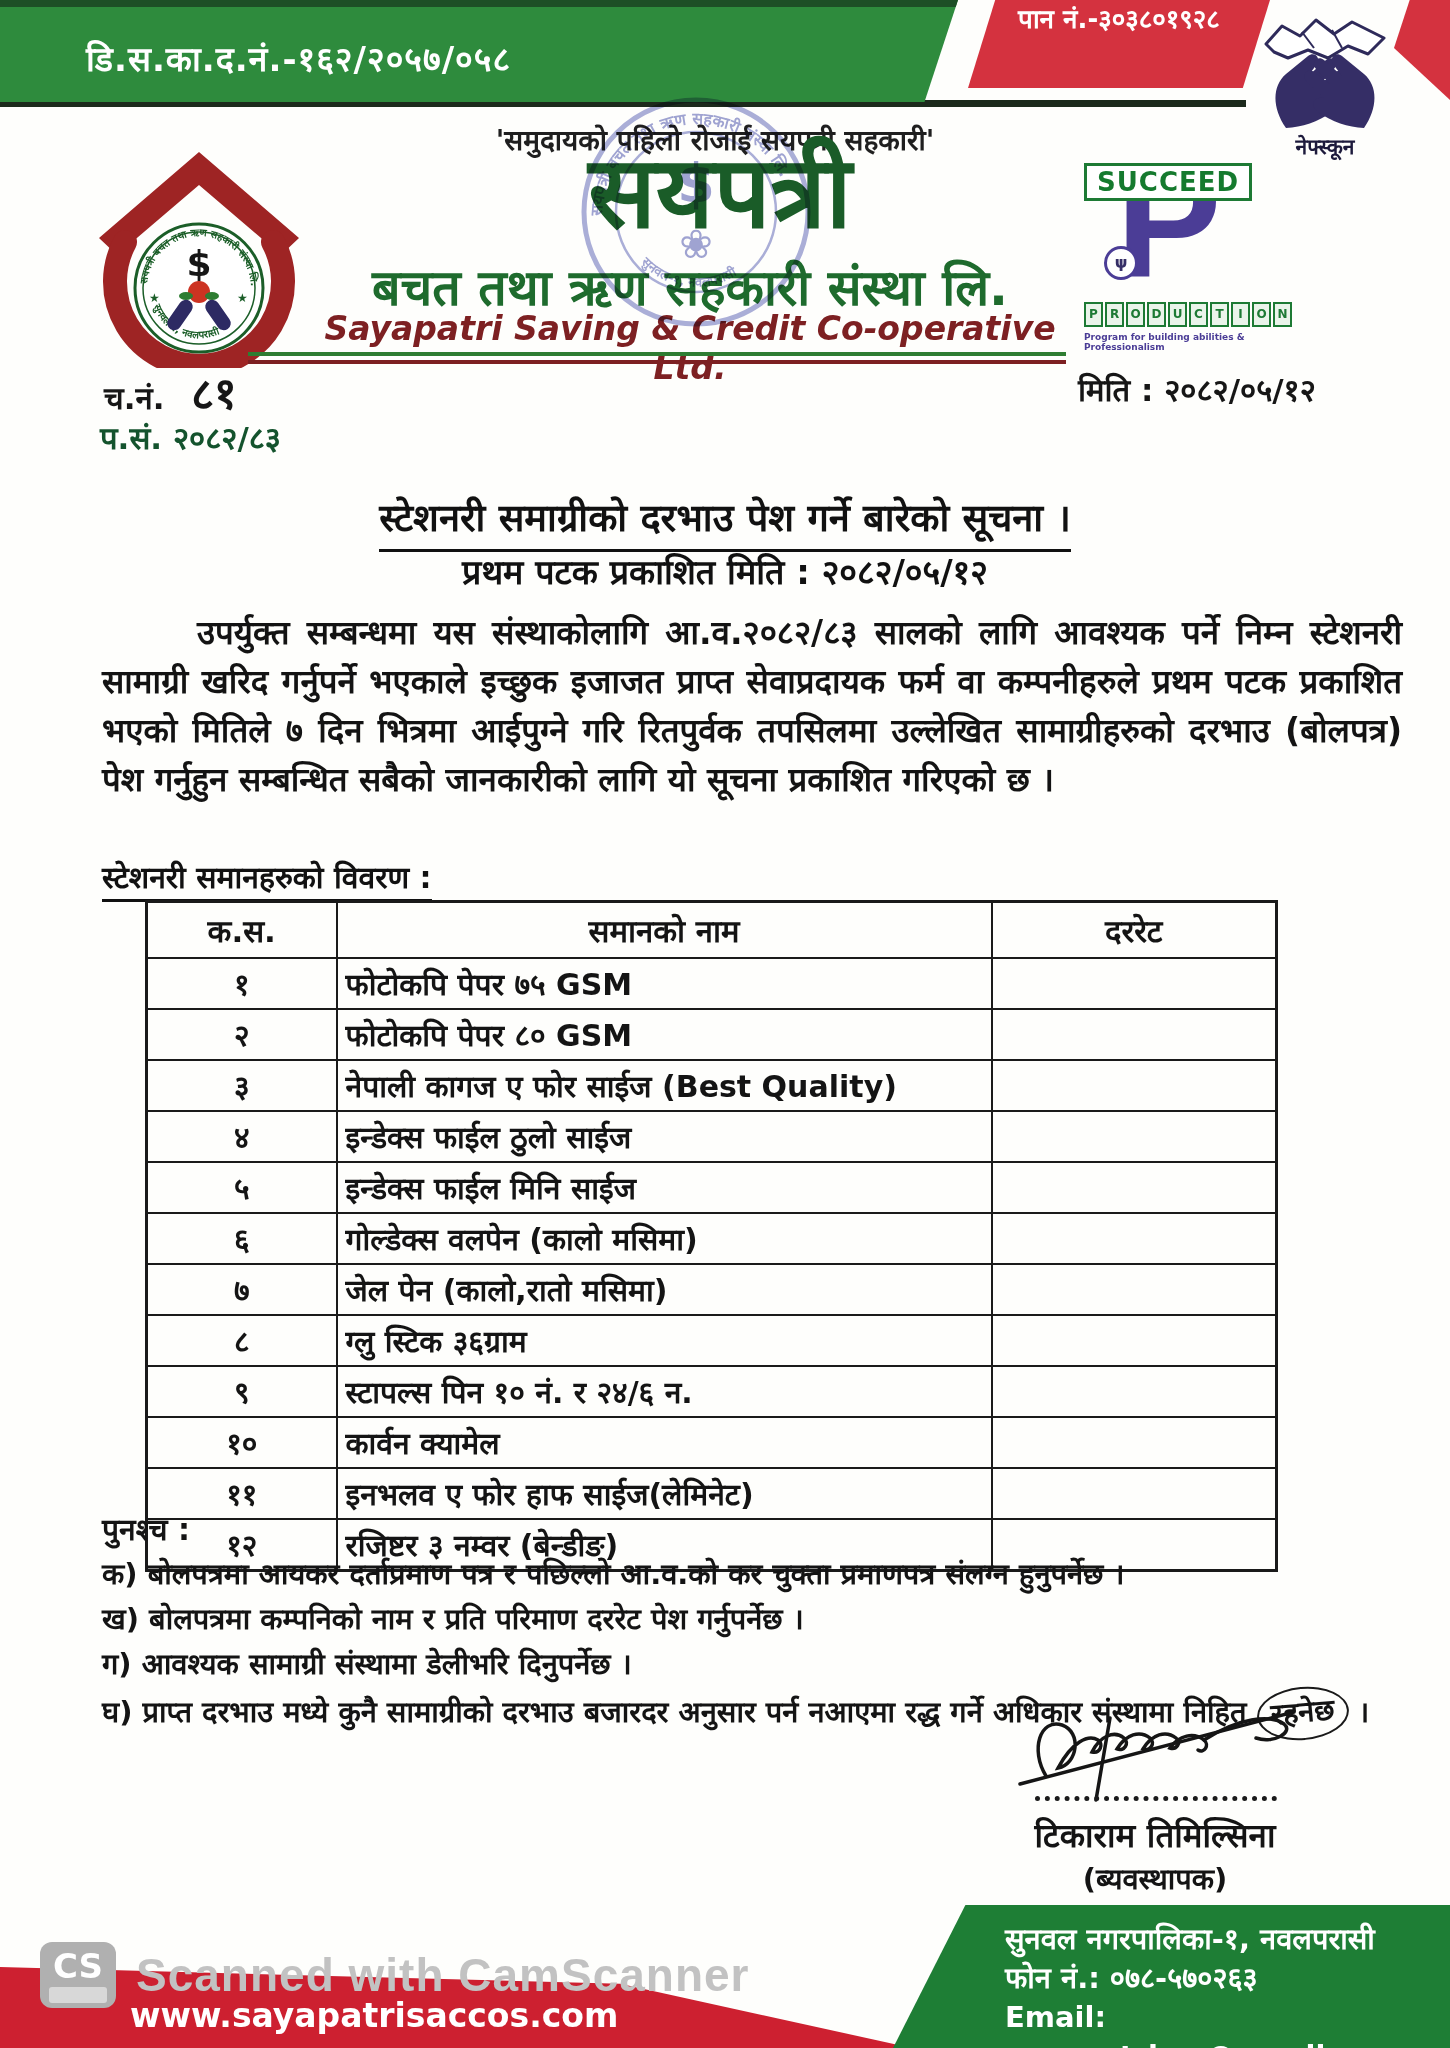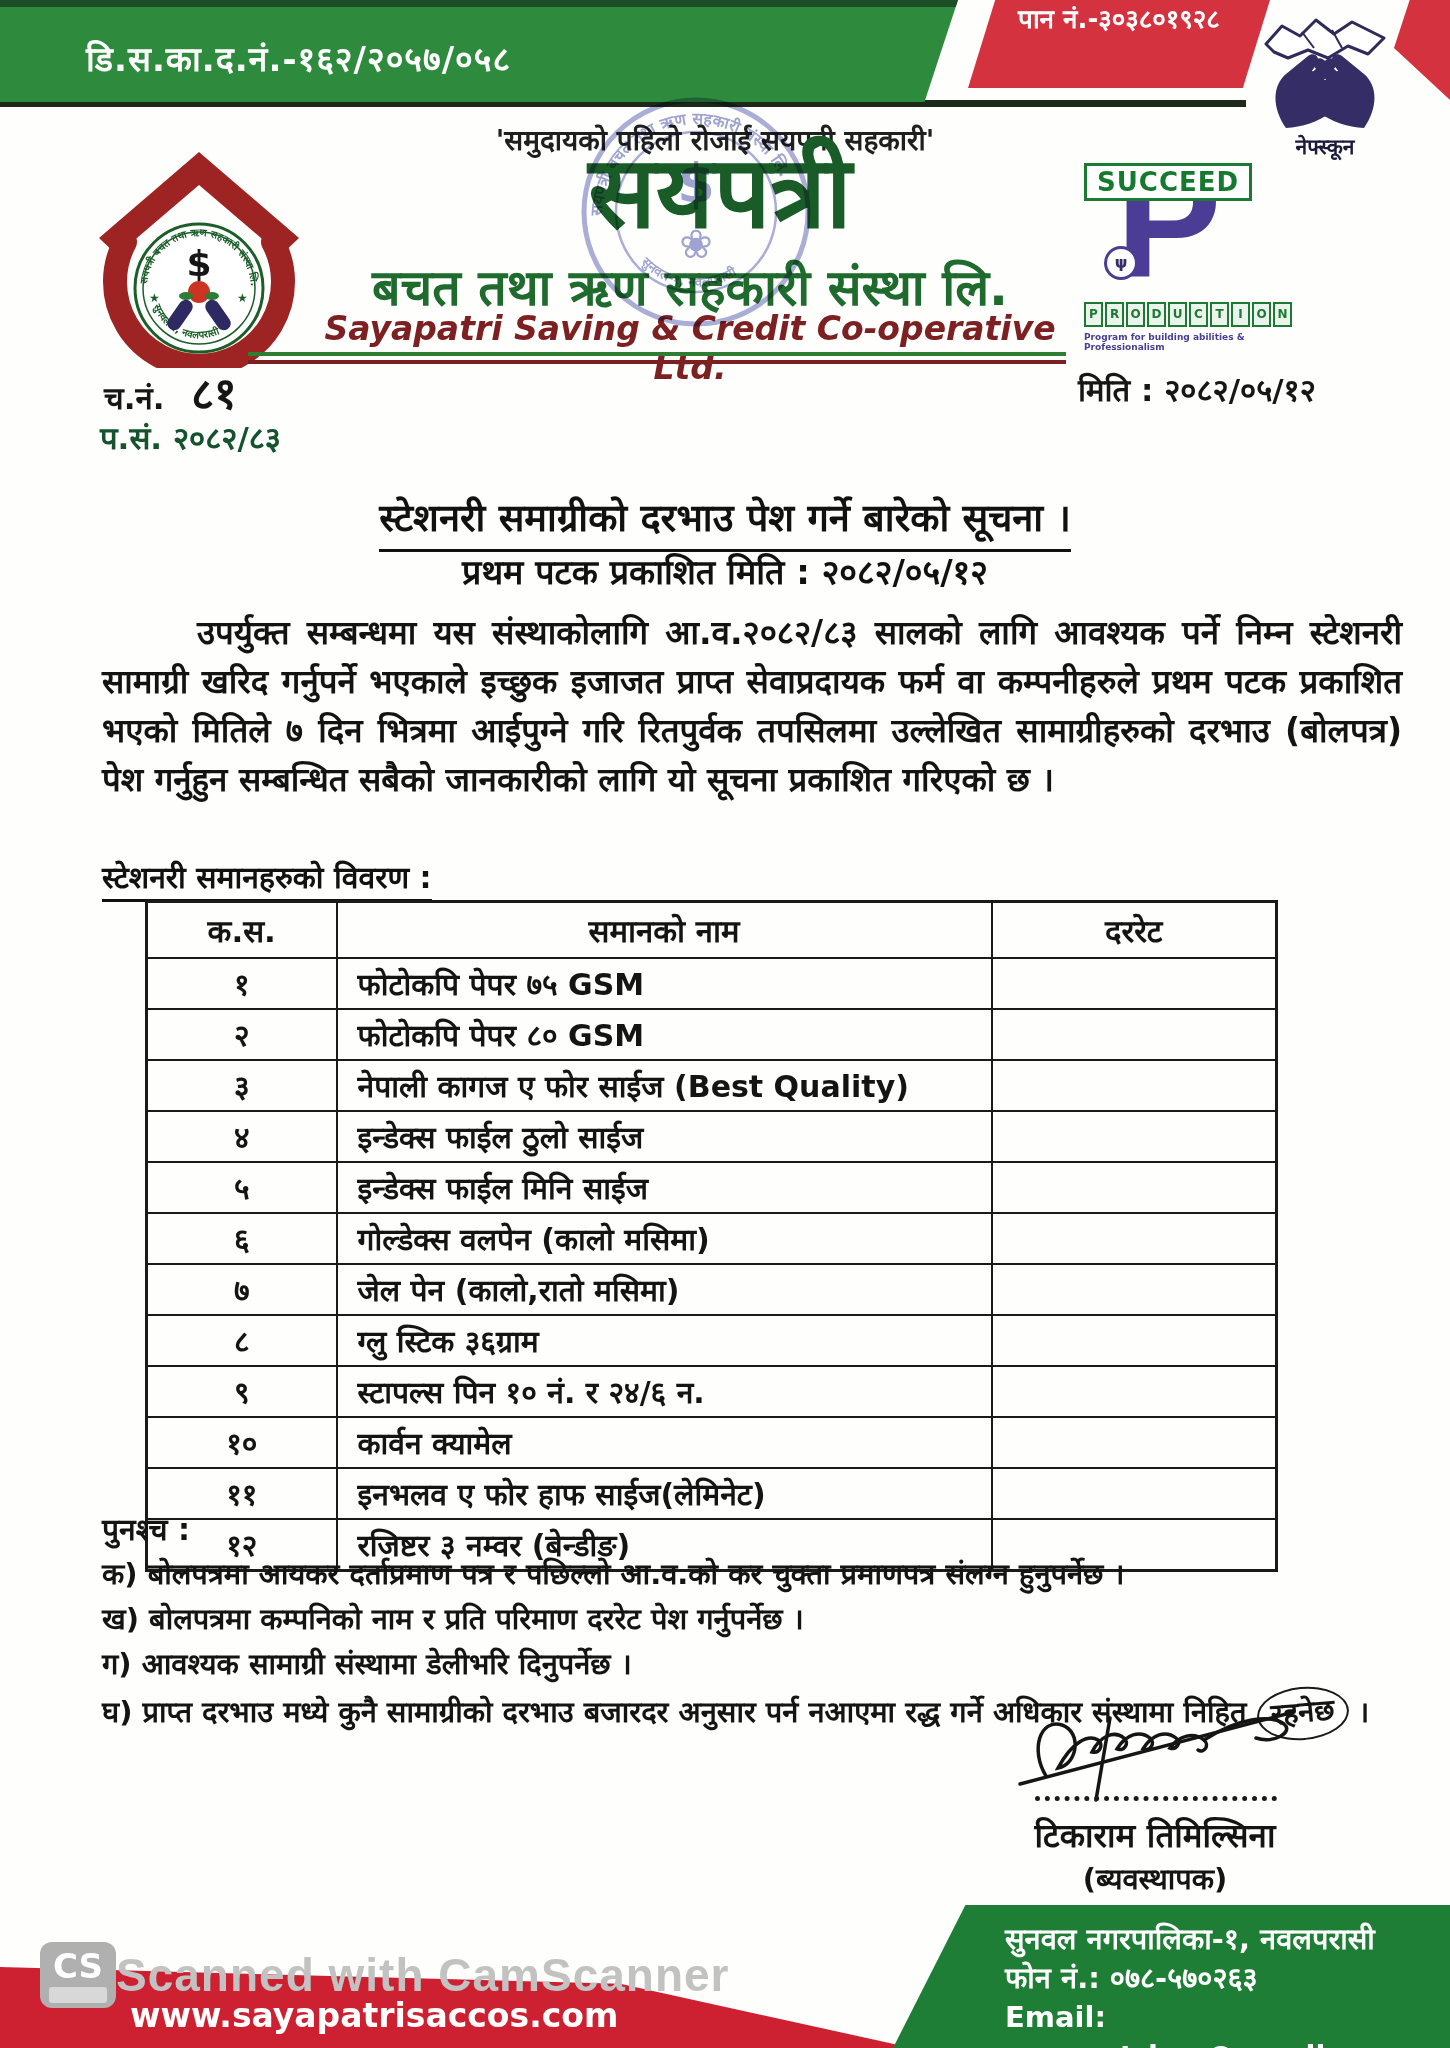--- a/index.html
+++ b/index.html
@@ -61,21 +61,21 @@
   .table-caption{position:absolute;left:102px;top:856px;font-size:30px;font-weight:700;color:#111;
     border-bottom:3px solid #111;padding-bottom:2px;}
 
   
   table.items{position:absolute;left:145px;top:900px;width:1130px;border-collapse:collapse;table-layout:fixed;
     border:3.5px solid #1a1a1a;}
   table.items th,table.items td{border:2.5px solid #1a1a1a;color:#141414;}
   table.items th{height:52px;font-size:31px;font-weight:800;text-align:center;}
   table.items td{height:47px;font-size:30px;font-weight:600;}
   td.c-sn{text-align:center;}
-  td.c-name{padding-left:20px;}
+  td.c-name{padding-left:8px;}
   .w-sn{width:190px;} .w-name{width:655px;} .w-rate{width:285px;}
 
   
   .notes-head{position:absolute;left:102px;top:1508px;font-size:30px;font-weight:700;color:#141414;}
   .notes-list{position:absolute;left:102px;top:1552px;width:1310px;}
   .note{font-size:29px;font-weight:600;color:#141414;line-height:45px;white-space:nowrap;}
   .note .circled{border:2.5px solid #1a1a1a;border-radius:50%;padding:1px 12px 3px;display:inline-block;transform:rotate(-5deg);}
   .note .circled:empty{display:none;border:none;padding:0;}
 
   
@@ -85,21 +85,21 @@
   .sig-role{position:absolute;left:1010px;top:1858px;width:290px;text-align:center;font-size:29px;font-weight:600;color:#141414;}
 
   
   .foot-green{position:absolute;left:893px;top:1905px;width:557px;height:143px;background:#1e7e35;
     clip-path:polygon(13% 0,100% 0,100% 100%,0 100%);box-sizing:border-box;padding:15px 0 0 112px;}
   .foot-green div{font-size:29px;font-weight:800;color:#fff;line-height:39px;}
   .foot-red{position:absolute;left:0;top:1960px;width:912px;height:88px;background:#cd2030;
     clip-path:polygon(0 8%,68% 27%,100% 100%,0 100%);}
   .website{position:absolute;left:130px;top:36px;width:460px;text-align:center;
     font-size:33px;font-weight:800;color:#fff;}
-  .watermark{position:absolute;left:40px;top:1942px;display:flex;align-items:center;z-index:5;}
+  .watermark{position:absolute;left:40px;top:1942px;display:flex;align-items:center;gap:20px;z-index:5;}
   .cs-icon{position:relative;width:76px;height:66px;background:#b0b0b0;border-radius:12px;
     color:#fff;font-size:34px;font-weight:800;text-align:center;line-height:48px;}
   .cs-icon::after{content:"";position:absolute;left:9px;right:9px;bottom:5px;height:16px;background:#d8d8d8;border-radius:3px;}
   .watermark span{font-size:46px;font-weight:600;color:#c2c2c2;letter-spacing:1px;
     font-family:"Liberation Sans",sans-serif;}
 </style>
 </head>
 <body>
 
 <div class="page">

